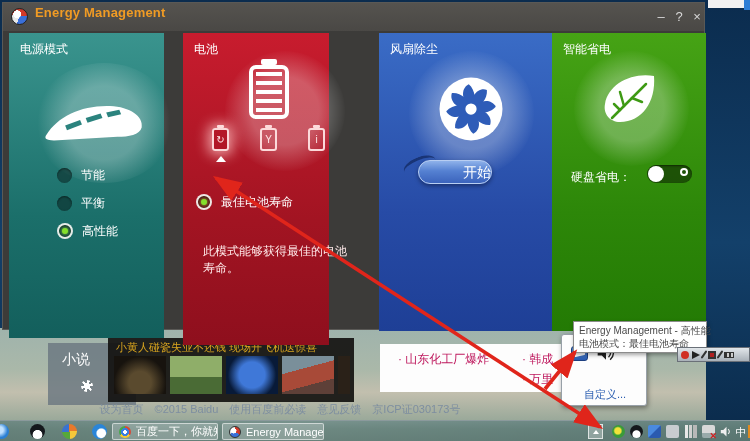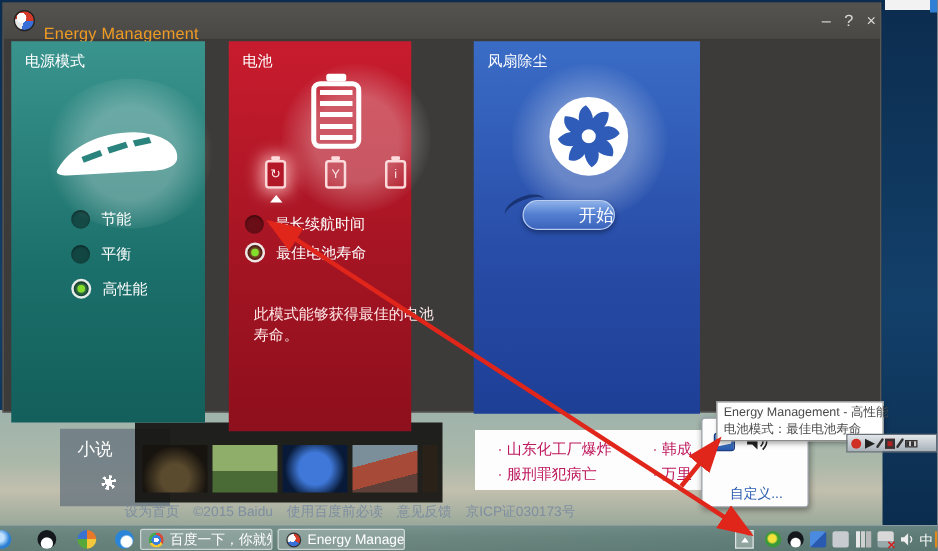--- a/index.html
+++ b/index.html
@@ -34,21 +34,21 @@
   #news-l0 { left:18px; top:7px; } #news-l1 { left:18px; top:27px; }
   #news-r0 { left:142px; top:7px; } #news-r1 { left:142px; top:27px; }
   #browser-footer { left:0; top:74px; width:560px; text-align:center; font-size:11px; color:#7d8ea0; white-space:nowrap; }
 
   
   #app { left:2px; top:2px; width:703px; height:328px; z-index:2; background:#3c3b39; border:1px solid #5a5956; }
   #titlebar { left:0; top:0; width:100%; height:28px; background:linear-gradient(180deg,#55534f,#4a4845); }
   #app-logo { left:8px; top:5px; width:17px; height:17px; border-radius:50%;
     background:radial-gradient(circle at 35% 35%, #ffffff 0 28%, transparent 29%),
       conic-gradient(#d33a2a 0 90deg, #3a6fd8 90deg 200deg, #e8e8e8 200deg 280deg, #d33a2a 280deg); border:1px solid #222; }
-  #app-title { left:32px; top:16px; font-size:13px; font-weight:normal; color:#f09b24; letter-spacing:.2px; }
+  #app-title { left:32px; top:2px; font-size:13px; font-weight:bold; color:#f09b24; letter-spacing:.2px; }
   .winbtn { top:6px; width:16px; height:16px; color:#d8d8d8; font-size:13px; text-align:center; line-height:16px; }
   #btn-min { left:650px; } #btn-help { left:668px; } #btn-close { left:686px; }
 
   .panel { top:30px; color:#fff; }
   .panel-title { position:absolute; left:11px; top:8px; font-size:12px; color:#fff; }
   #panel-power { left:6px; width:155px; height:305px; background:linear-gradient(180deg,#3a948e,#1b6f6a 60%,#135f5c); }
   #panel-battery { left:180px; width:146px; height:312px; background:linear-gradient(180deg,#c81c2e,#a21422 60%,#8e0f1d); }
   #panel-fan { left:376px; width:181px; height:298px; background:linear-gradient(180deg,#3a6cc6,#274ba6 60%,#1e3f96); }
   #panel-green { left:549px; width:154px; height:298px; background:linear-gradient(180deg,#46a315,#2d8709 60%,#237a04); }
   .glow { position:absolute; border-radius:50%; background:radial-gradient(circle, rgba(255,255,255,.28) 0 40%, rgba(255,255,255,0) 72%); }
@@ -153,29 +153,29 @@
 
   <div class="abs" id="bg-window-sliver"></div>
   <div class="abs" id="bg-window-sliver2"></div>
 
   <div class="abs" id="browser">
     <div class="abs" id="novel-widget">
       <div class="abs" id="novel-label">小说</div>
       <div class="abs gear"></div>
     </div>
     <div class="abs" id="video-widget">
+      <div class="abs" id="video-ticker">小黄人碰瓷失业不还钱 现场开飞机送惊喜</div>
       <div class="abs thumb" id="thumb-1"></div>
       <div class="abs thumb" id="thumb-2"></div>
       <div class="abs thumb" id="thumb-3"></div>
       <div class="abs thumb" id="thumb-4"></div>
       <div class="abs thumb" id="thumb-5"></div>
     </div>
     <div class="abs" id="news-panel">
       <div class="abs news-link" id="news-l0">· 山东化工厂爆炸</div>
-      <div class="abs news-link" id="news-l1">· 服刑罪犯病亡</div>
       <div class="abs news-link" id="news-r0">· 韩成</div>
       <div class="abs news-link" id="news-r1">· 万里</div>
     </div>
     <div class="abs" id="browser-footer">设为首页　©2015 Baidu　使用百度前必读　意见反馈　京ICP证030173号</div>
   </div>
 
   <div class="abs" id="app">
     <div class="abs" id="titlebar">
       <div class="abs" id="app-logo"></div>
       <div class="abs" id="app-title">Energy Management</div>
@@ -210,24 +210,20 @@
     <div class="abs panel" id="panel-battery">
       <div class="panel-title">电池</div>
       <div class="glow" id="batt-glow"></div>
       <div id="batt-big">
           <div id="batt-big-fill"></div>
         </div>
       <div class="mini-batt" id="mini-b0">↻</div>
       <div class="mini-batt" id="mini-b1">Y</div>
       <div class="mini-batt" id="mini-b2">i</div>
       <div id="mini-marker"></div>
-      <div class="radio-row" id="bt-opt0">
-        <span class="radio"></span>
-        <span class="radio-label">最长续航时间</span>
-      </div>
       <div class="radio-row" id="bt-opt1">
         <span class="radio sel"></span>
         <span class="radio-label">最佳电池寿命</span>
       </div>
       <div id="batt-desc">此模式能够获得最佳的电池寿命。</div>
     </div>
 
     <div class="abs panel" id="panel-fan">
       <div class="panel-title">风扇除尘</div>
       <div class="glow" id="fan-glow"></div>
@@ -242,20 +238,38 @@
           <path d="M32,32 C24,26 22,14 30,10 C36,15 37,25 32,32 Z" transform="rotate(225 32 32)"></path>
           <path d="M32,32 C24,26 22,14 30,10 C36,15 37,25 32,32 Z" transform="rotate(270 32 32)"></path>
           <path d="M32,32 C24,26 22,14 30,10 C36,15 37,25 32,32 Z" transform="rotate(315 32 32)"></path>
         </g>
         <circle cx="32" cy="32" r="6" fill="#ffffff" stroke="#2e5cb8" stroke-width="2"></circle>
       </svg>
       <div id="start-swoosh"></div>
       <div id="start-btn">开始</div>
     </div>
 
+    <div class="abs panel" id="panel-green">
+      <div class="panel-title">智能省电</div>
+      <div class="glow" id="leaf-glow"></div>
+      <svg id="leaf-svg" width="70" height="64" viewBox="0 0 70 64">
+        <path d="M60,8 C38,4 14,16 11,36 C9,46 16,54 26,54 C48,54 62,34 60,8 Z" fill="#ffffff"></path>
+        <g stroke="#3e9a14" stroke-width="2.5" fill="none" stroke-linecap="round">
+          <path d="M18,50 L52,16"></path>
+          <path d="M30,38 L26,24"></path>
+          <path d="M38,30 L48,34"></path>
+          <path d="M26,42 L20,36"></path>
+        </g>
+      </svg>
+      <div id="hdd-label">硬盘省电：</div>
+      <div id="hdd-toggle">
+        <div id="hdd-knob"></div>
+        <div id="hdd-ring"></div>
+      </div>
+    </div>
   </div>
 
   <div class="abs" id="tray-popup">
     <div id="tray-em-icon"></div>
     <svg id="tray-vol-icon" viewBox="0 0 24 20">
       <path d="M2,7 L7,7 L12,2 L12,18 L7,13 L2,13 Z" fill="#222"></path>
       <path d="M15,5 C18,8 18,12 15,15 M17,2 C22,7 22,13 17,18" stroke="#222" stroke-width="1.6" fill="none"></path>
     </svg>
     <div id="customize-link">自定义...</div>
   </div>

